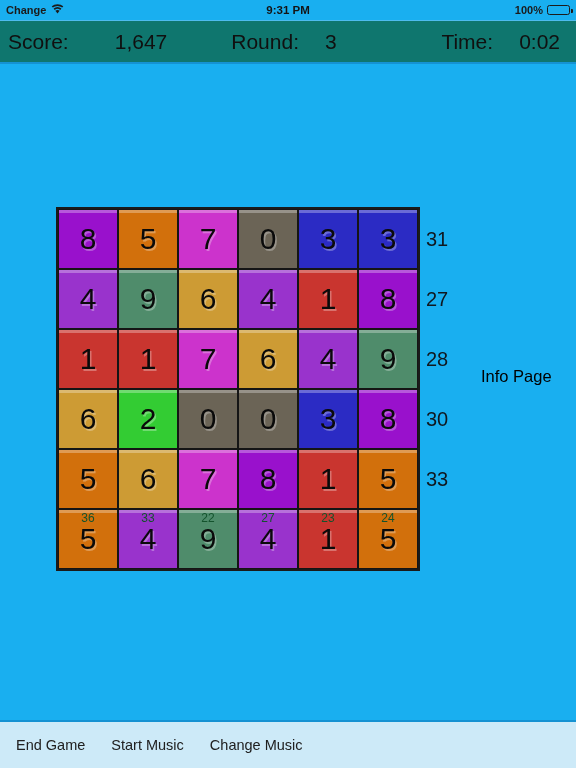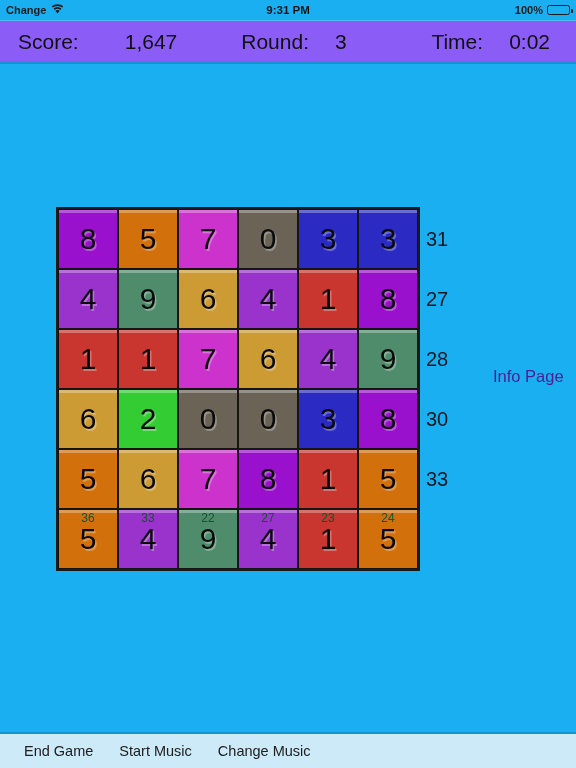--- a/index.html
+++ b/index.html
@@ -71,28 +71,28 @@
   .batt-fill {
     width: 100%; height: 100%;
     background: #1b1b1b;
     border-radius: 1px;
   }
 
   
   #score-bar {
     height: 44px;
     width: 100%;
-    background: #8b5cf6;
+    background: #0f766e;
     border-top: 1px solid #4FBBEE;
     border-bottom: 2px solid #1592D2;
     display: flex;
     align-items: center;
     color: #101010;
     font-size: 21px;
-    padding: 0 18px;
+    padding: 0 8px;
   }
   .stat { display: flex; align-items: baseline; white-space: nowrap; }
   .stat-label { font-size: 21px; }
   .stat-value { font-size: 21px; }
   #stat-score { margin-right: 0; }
   #stat-score .stat-value { margin-left: 46px; }
   #stat-round { margin-left: 64px; }
   #stat-round .stat-value { margin-left: 26px; }
   #stat-time { margin-left: auto; margin-right: 8px; }
   #stat-time .stat-value { margin-left: 26px; }
@@ -178,38 +178,37 @@
     height: 30px;
     margin-top: 24px;
   }
 
   
   #info-page-link {
     position: absolute;
     left: 481px;
     top: 303px;
     font-size: 16.5px;
-    color: #4c1d95;
+    color: #000000;
     cursor: pointer;
     white-space: nowrap;
-    margin-left: 12px;
   }
 
   
   #bottom-toolbar {
     position: absolute;
     left: 0;
     bottom: 0;
     width: 100%;
-    height: 36px;
+    height: 48px;
     background: #CDEAF8;
     border-top: 2px solid #1592D2;
     display: flex;
     align-items: center;
-    padding-left: 24px;
+    padding-left: 16px;
     gap: 26px;
   }
   .toolbar-btn {
     font-size: 14.5px;
     color: #202020;
     cursor: pointer;
     white-space: nowrap;
   }
 </style>
 </head>

